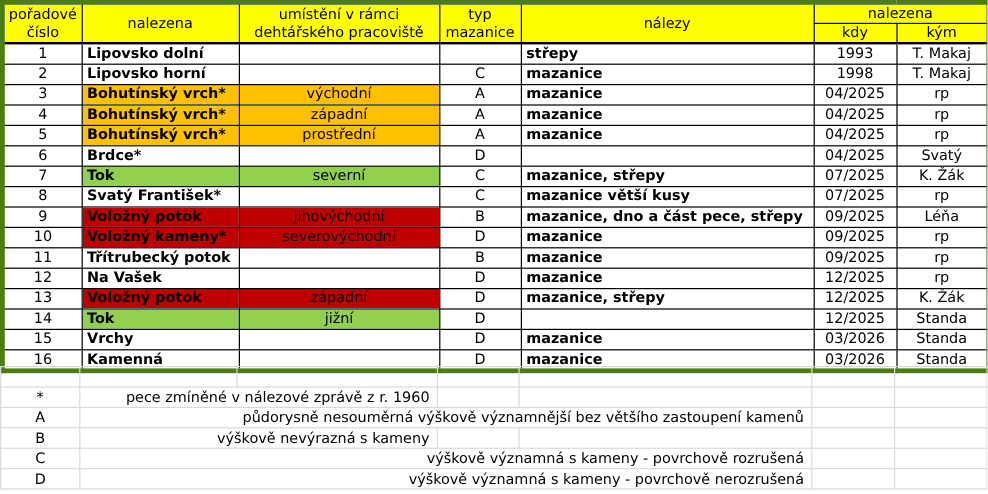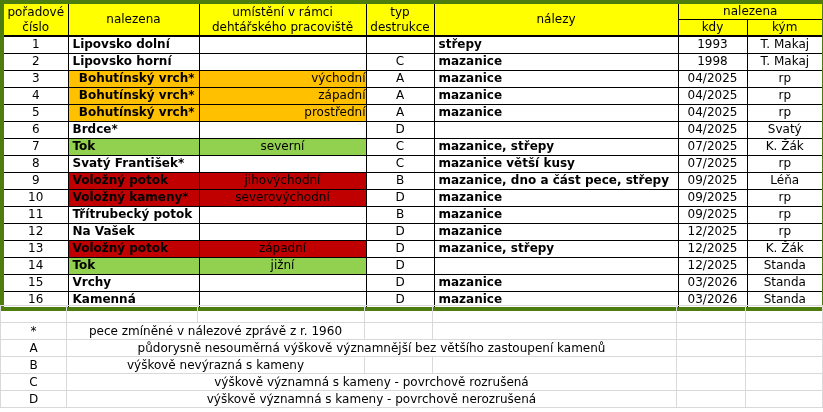--- a/index.html
+++ b/index.html
@@ -16,33 +16,33 @@
   }
   #main-table thead th {
     background:var(--header_bg,#FFFF00); font-weight:normal; text-align:center;
     white-space:normal; line-height:15px;
   }
   #main-table thead tr { height:16px; }
   #main-table tbody tr { height:17px; }
   .bb2 { border-bottom-width:2px !important; }
   .c-center { text-align:center; }
   .c-left { text-align:left; padding:0 4px !important;font-weight:bold; }
-  .hl-orange { background:var(--orange,#FFC000);text-align:right; }
+  .hl-orange { background:var(--orange,#FFC000); }
   .hl-green  { background:var(--green,#92D050); }
   .hl-red    { background:var(--red,#C00000); }
 
   
   #legend-table { position:absolute; top:305px; left:0; width:822px; }
   #legend-table td {
     border:1px solid var(--gridline,#D9D9D9); padding:0; overflow:hidden;
     white-space:nowrap; line-height:15px; vertical-align:middle;
   }
   #legend-table tr { height:17px; }
   .lg-key { text-align:center; }
-  .lg-text { text-align:center; padding:0 6px !important; }
+  .lg-text { text-align:right; padding:0 6px !important; }
 </style>
 </head>
 <body>
 
 <div id="sheet">
 
   <table id="main-table">
     <colgroup>
       <col style="width:66px">
         <col style="width:131px">
@@ -50,21 +50,21 @@
       <col style="width:68px">
         <col style="width:244px">
         <col style="width:69px">
         <col style="width:77px">
     </colgroup>
     <thead>
       <tr>
         <th rowspan="2" class="bb2">pořadové číslo</th>
         <th rowspan="2" class="bb2">nalezena</th>
         <th rowspan="2" class="bb2">umístění v rámci dehtářského pracoviště</th>
-        <th rowspan="2" class="bb2">typ destrukce</th>
+        <th rowspan="2" class="bb2">typ mazanice</th>
         <th rowspan="2" class="bb2">nálezy</th>
         <th colspan="2">nalezena</th>
       </tr>
       <tr>
         <th class="bb2">kdy</th>
         <th class="bb2">kým</th>
       </tr>
     </thead>
     <tbody>
       <tr>

